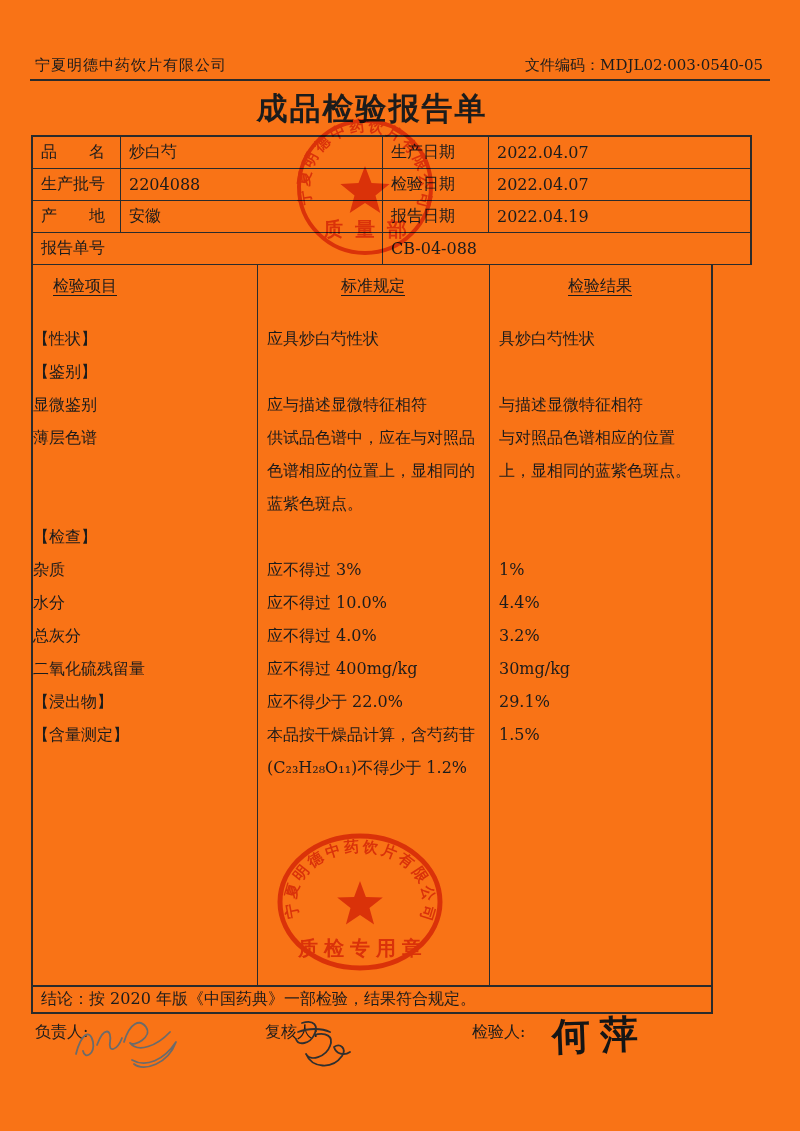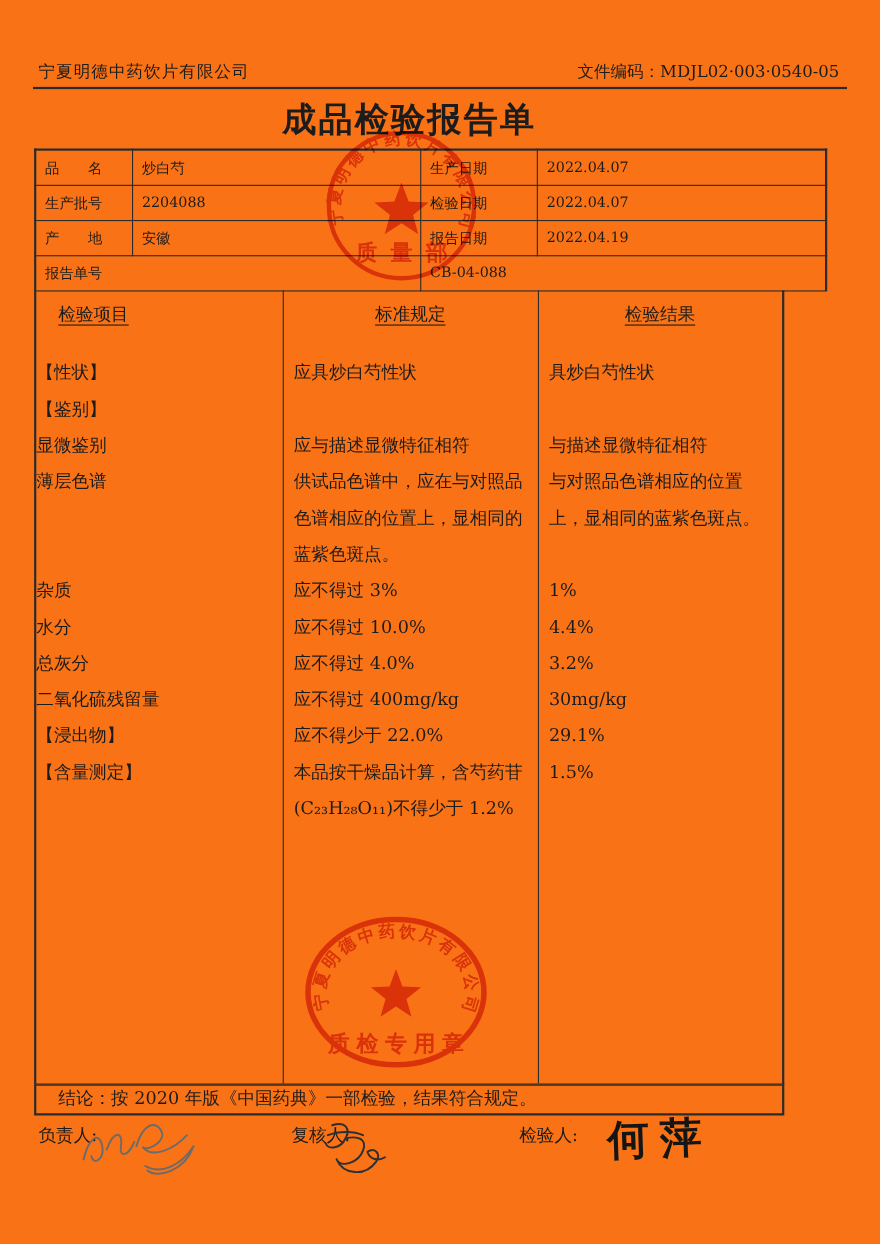--- a/index.html
+++ b/index.html
@@ -9,37 +9,37 @@
     color:#1c1c1c;overflow:hidden;margin:0 auto;
   }
   .abs{position:absolute;}
   
   .hdr-left{left:35px;top:56px;font-size:15px;letter-spacing:1px;}
   .hdr-right{right:37px;top:56px;font-size:15px;}
   .hdr-rule{left:30px;top:79px;width:740px;height:2px;background:#2b2b2b;}
   .doc-title{left:31px;top:88px;width:682px;text-align:center;font-size:31px;font-weight:bold;letter-spacing:2px;}
   
   table.info{left:31px;top:135px;width:682px;border-collapse:collapse;table-layout:fixed;
-    border:2px solid #2b2b2b;border-bottom-width:1px;font-size:13px;}
+    border:2px solid #2b2b2b;border-bottom-width:1px;font-size:16px;}
   table.info td{border:1px solid #2b2b2b;height:31px;padding:0 0 0 8px;vertical-align:middle;overflow:hidden;white-space:nowrap;}
   td.w1{width:79px;} td.w2{width:253px;} td.w3{width:97px;} td.w4{width:253px;}
   
   .main-table{left:31px;top:264px;width:682px;height:722px;border:2px solid #2b2b2b;border-top:none;border-bottom-width:1px;box-sizing:border-box;}
   .vline{position:absolute;top:0;bottom:0;width:1px;background:#2b2b2b;}
   .vl1{left:224px;} .vl2{left:456px;}
   .mt-head{display:grid;grid-template-columns:224px 232px 222px;padding-top:12px;height:58px;box-sizing:border-box;font-size:16px;}
   .mt-head .h{text-decoration:underline;text-underline-offset:4px;}
   .mt-head .h1{padding-left:20px;}
   .mt-head .h2,.mt-head .h3{text-align:center;}
   .mt-row{display:grid;grid-template-columns:224px 232px 222px;min-height:33px;font-size:16px;line-height:33px;}
   .mt-row .c1{padding-left:0;}
   .mt-row .c2,.mt-row .c3{padding-left:10px;padding-right:8px;}
   
   .conclusion{left:31px;top:986px;width:682px;height:28px;border:2px solid #2b2b2b;border-top:1px solid #2b2b2b;
-    box-sizing:border-box;font-size:16px;display:flex;align-items:center;padding-left:20px;}
+    box-sizing:border-box;font-size:16px;display:flex;align-items:center;padding-left:8px;}
   .sig-label{top:1022px;font-size:16px;}
   .sig-resp{left:35px;} .sig-rev{left:265px;} .sig-insp{left:472px;}
   .sig-name{left:552px;top:1010px;font-size:38px;font-weight:bold;
     font-family:"DejaVu Sans","Liberation Sans",sans-serif;
     transform:rotate(-2deg);letter-spacing:10px;color:#151515;}
   
   .stamp{mix-blend-mode:multiply;opacity:0.78;}
   .stamp *{fill:var(--stamp,#d8453c);}
   .stamp .ring{fill:none;stroke:var(--stamp,#d8453c);}
   .stamp text{font-family:"DejaVu Serif","Liberation Serif",serif;font-weight:bold;}
@@ -103,20 +103,25 @@
         </div>
         <div class="mt-row">
           <div class="c1">显微鉴别</div>
           <div class="c2">应与描述显微特征相符</div>
           <div class="c3">与描述显微特征相符</div>
         </div>
         <div class="mt-row">
           <div class="c1">薄层色谱</div>
           <div class="c2">供试品色谱中，应在与对照品色谱相应的位置上，显相同的蓝紫色斑点。</div>
           <div class="c3">与对照品色谱相应的位置上，显相同的蓝紫色斑点。</div>
+        </div>
+        <div class="mt-row">
+          <div class="c1">【检查】</div>
+          <div class="c2"></div>
+          <div class="c3"></div>
         </div>
         <div class="mt-row">
           <div class="c1">杂质</div>
           <div class="c2">应不得过 3%</div>
           <div class="c3">1%</div>
         </div>
         <div class="mt-row">
           <div class="c1">水分</div>
           <div class="c2">应不得过 10.0%</div>
           <div class="c3">4.4%</div>

